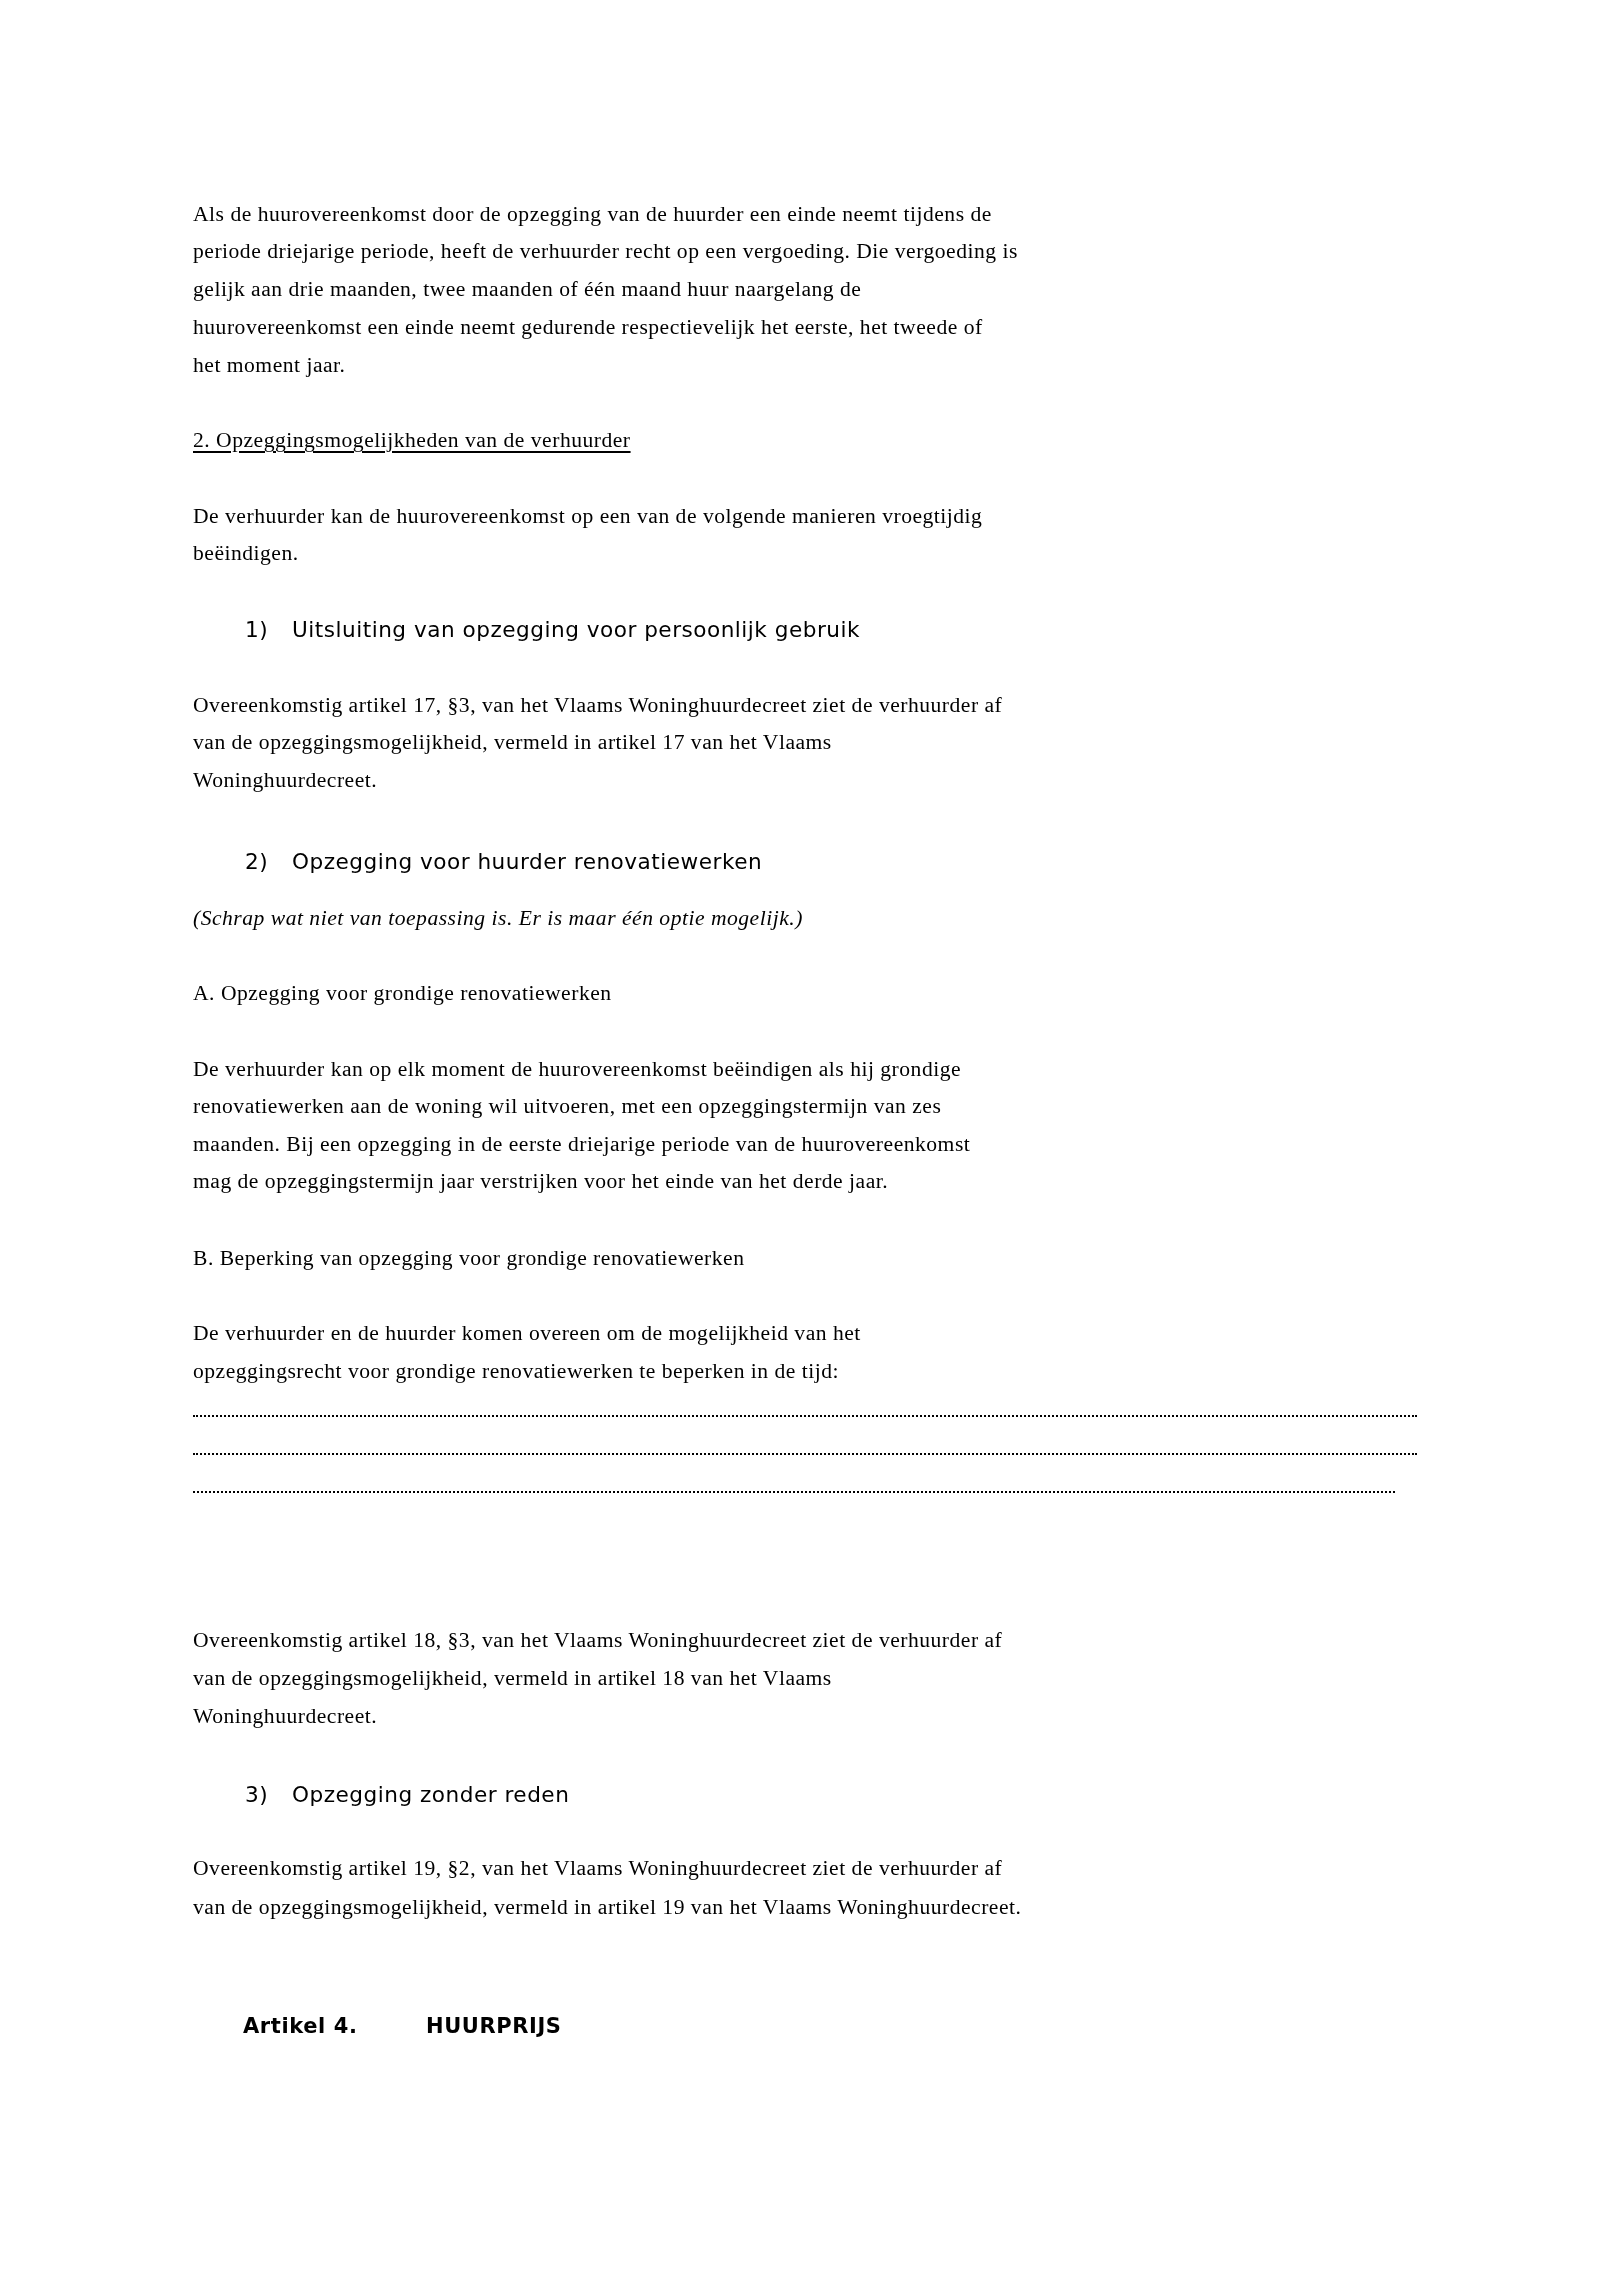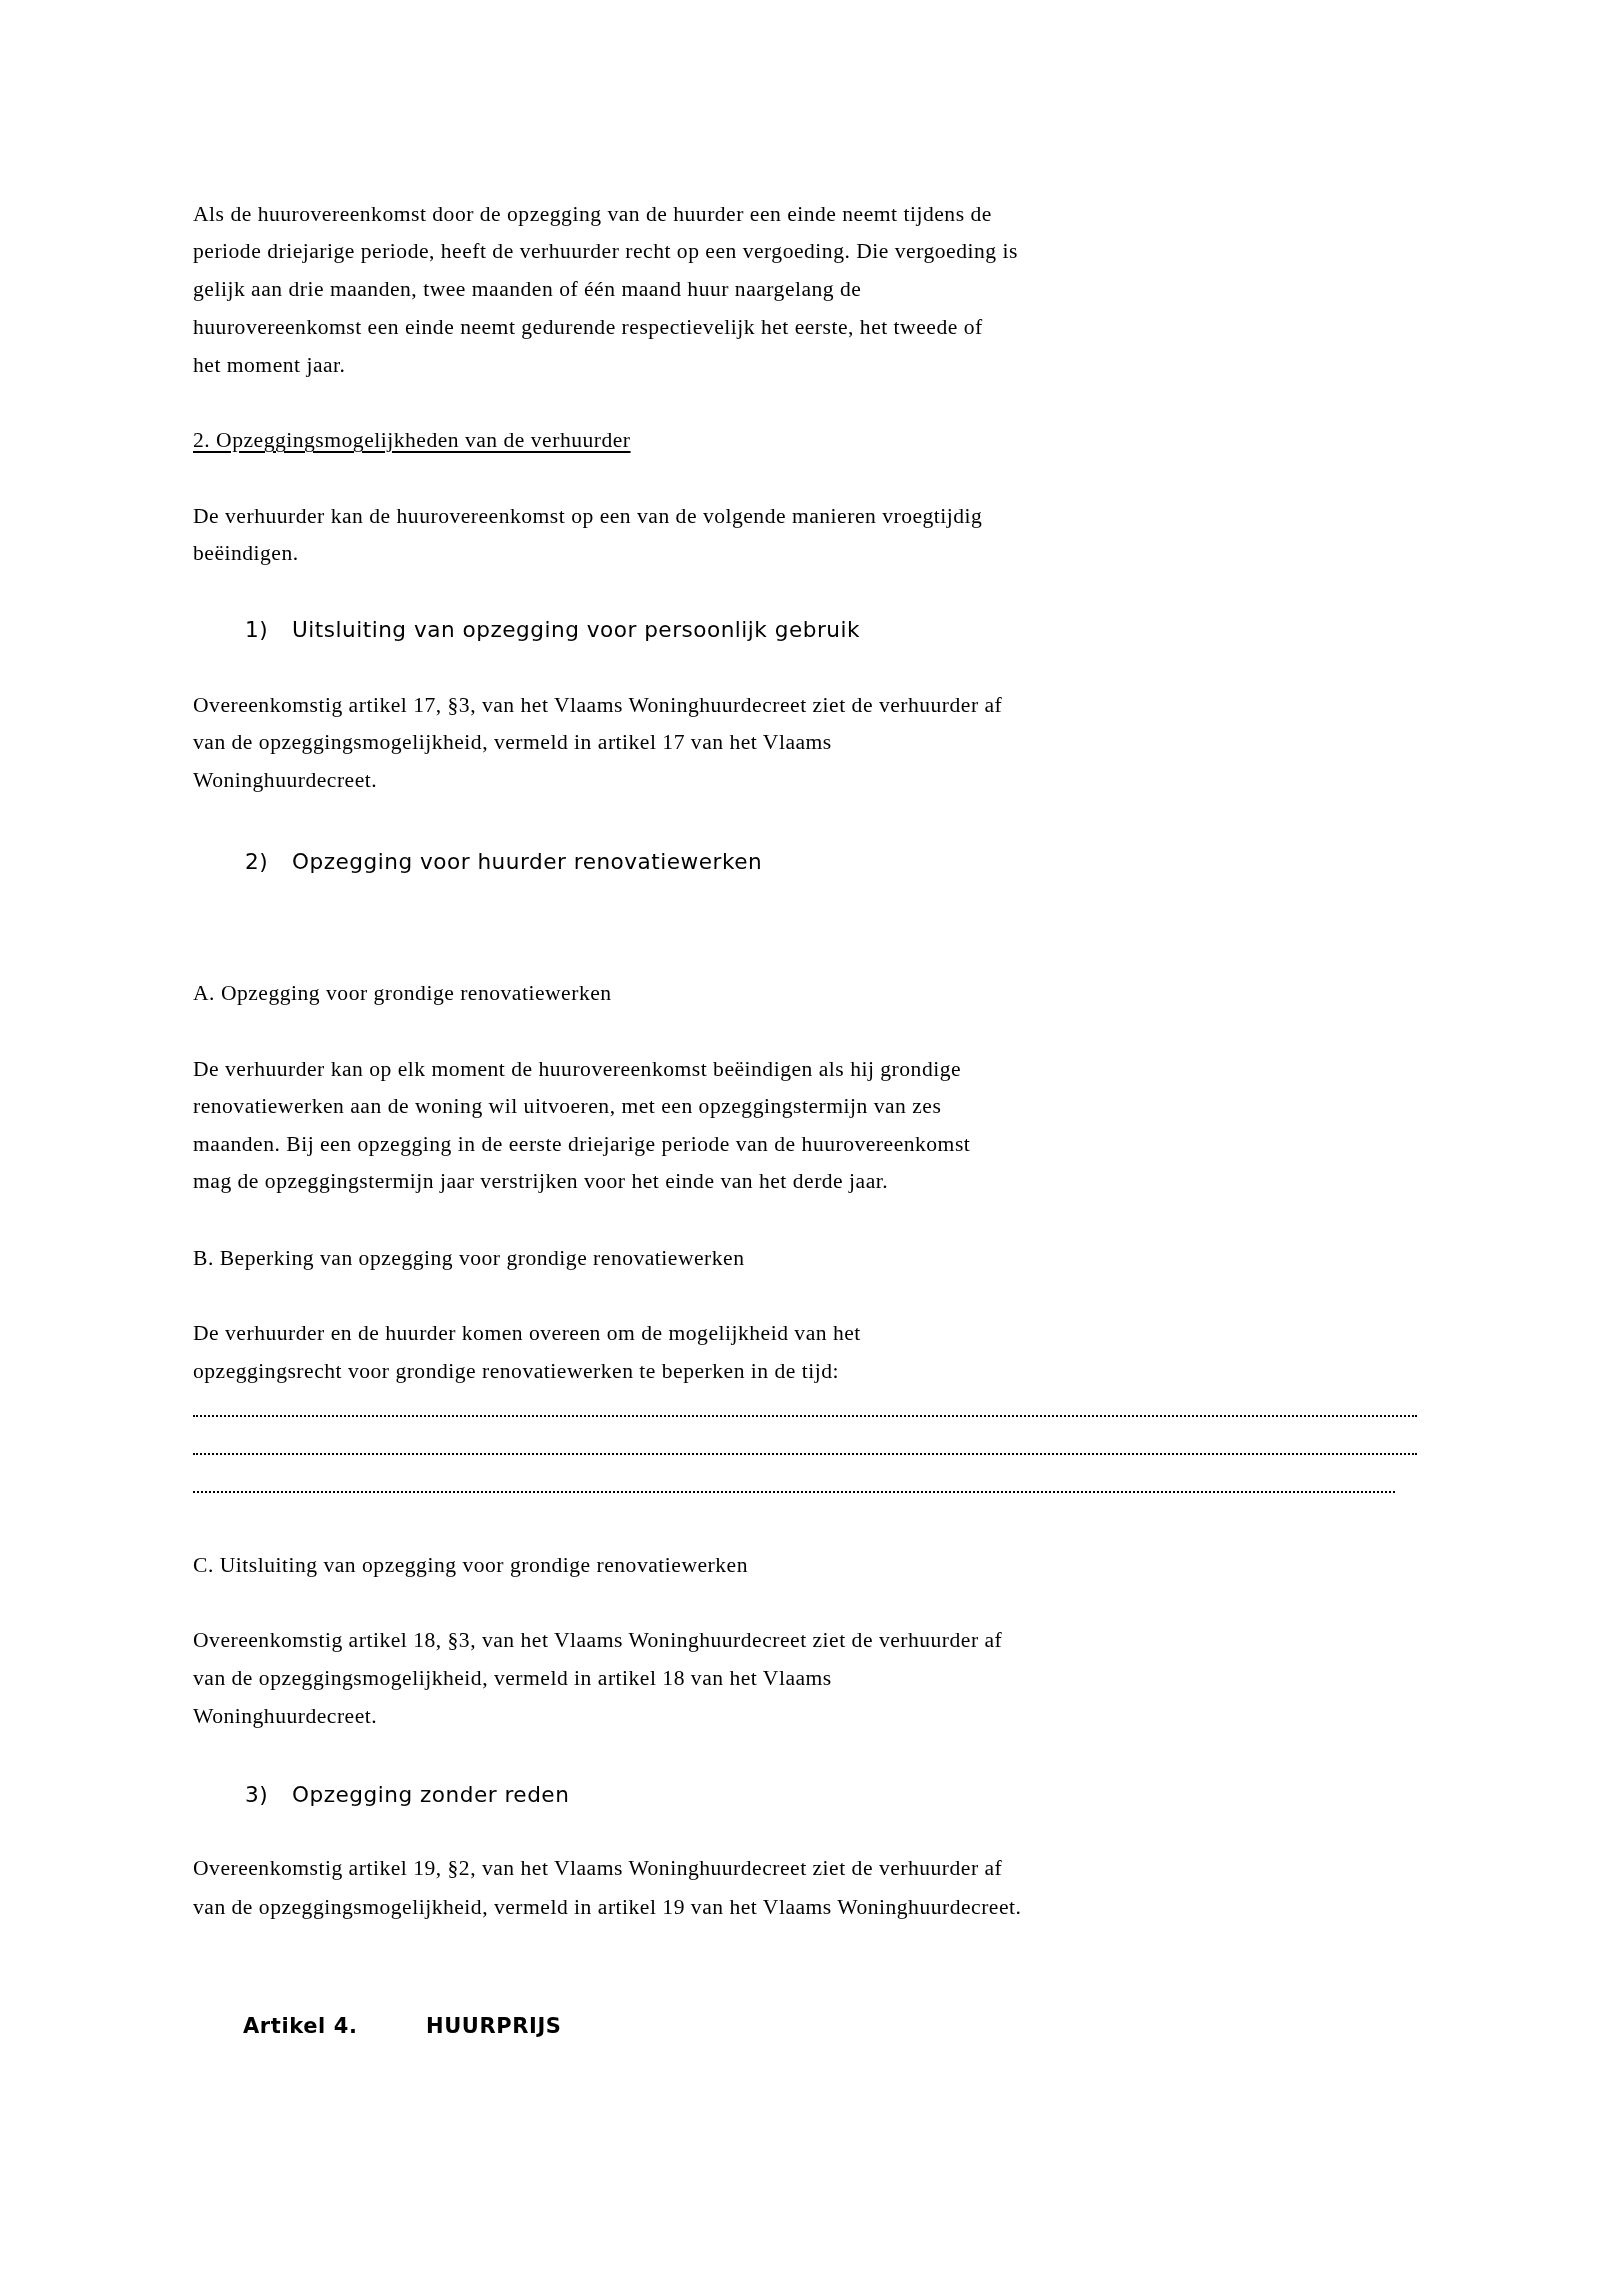--- a/index.html
+++ b/index.html
@@ -86,41 +86,41 @@
   <div>
     <div class="line" style="top:693px">Overeenkomstig artikel 17, §3, van het Vlaams Woninghuurdecreet ziet de verhuurder af</div>
     <div class="line" style="top:730px">van de opzeggingsmogelijkheid, vermeld in artikel 17 van het Vlaams</div>
     <div class="line" style="top:768px">Woninghuurdecreet.</div>
   </div>
 
   <div>
     <span class="indent-num" style="left:245px; top:849px">2)</span>
     <span class="indent-num" style="left:292px; top:849px">Opzegging voor huurder renovatiewerken</span>
   </div>
+  <div class="line italic" style="top:906px">(Schrap wat niet van toepassing is. Er is maar één optie mogelijk.)</div>
 
   <div class="line" style="top:981px">A. Opzegging voor grondige renovatiewerken</div>
   <div>
     <div class="line" style="top:1057px">De verhuurder kan op elk moment de huurovereenkomst beëindigen als hij grondige</div>
     <div class="line" style="top:1094px">renovatiewerken aan de woning wil uitvoeren, met een opzeggingstermijn van zes</div>
     <div class="line" style="top:1132px">maanden. Bij een opzegging in de eerste driejarige periode van de huurovereenkomst</div>
     <div class="line" style="top:1169px">mag de opzeggingstermijn jaar verstrijken voor het einde van het derde jaar.</div>
   </div>
 
   <div class="line" style="top:1246px">B. Beperking van opzegging voor grondige renovatiewerken</div>
   <div>
     <div class="line" style="top:1321px">De verhuurder en de huurder komen overeen om de mogelijkheid van het</div>
     <div class="line" style="top:1359px">opzeggingsrecht voor grondige renovatiewerken te beperken in de tijd:</div>
   </div>
   <div>
     <div class="dots" style="top:1415px; width:1224px"></div>
     <div class="dots" style="top:1453px; width:1224px"></div>
     <div class="dots" style="top:1491px; width:1202px"></div>
   </div>
 
-  <div class="line" style="top:1553px">C. Uitsluiting van opzegging voor grondige renovatiewerken</div>
   <div>
     <div class="line" style="top:1628px">Overeenkomstig artikel 18, §3, van het Vlaams Woninghuurdecreet ziet de verhuurder af</div>
     <div class="line" style="top:1666px">van de opzeggingsmogelijkheid, vermeld in artikel 18 van het Vlaams</div>
     <div class="line" style="top:1704px">Woninghuurdecreet.</div>
   </div>
 
   <div>
     <span class="indent-num" style="left:245px; top:1782px">3)</span>
     <span class="indent-num" style="left:292px; top:1782px">Opzegging zonder reden</span>
   </div>

